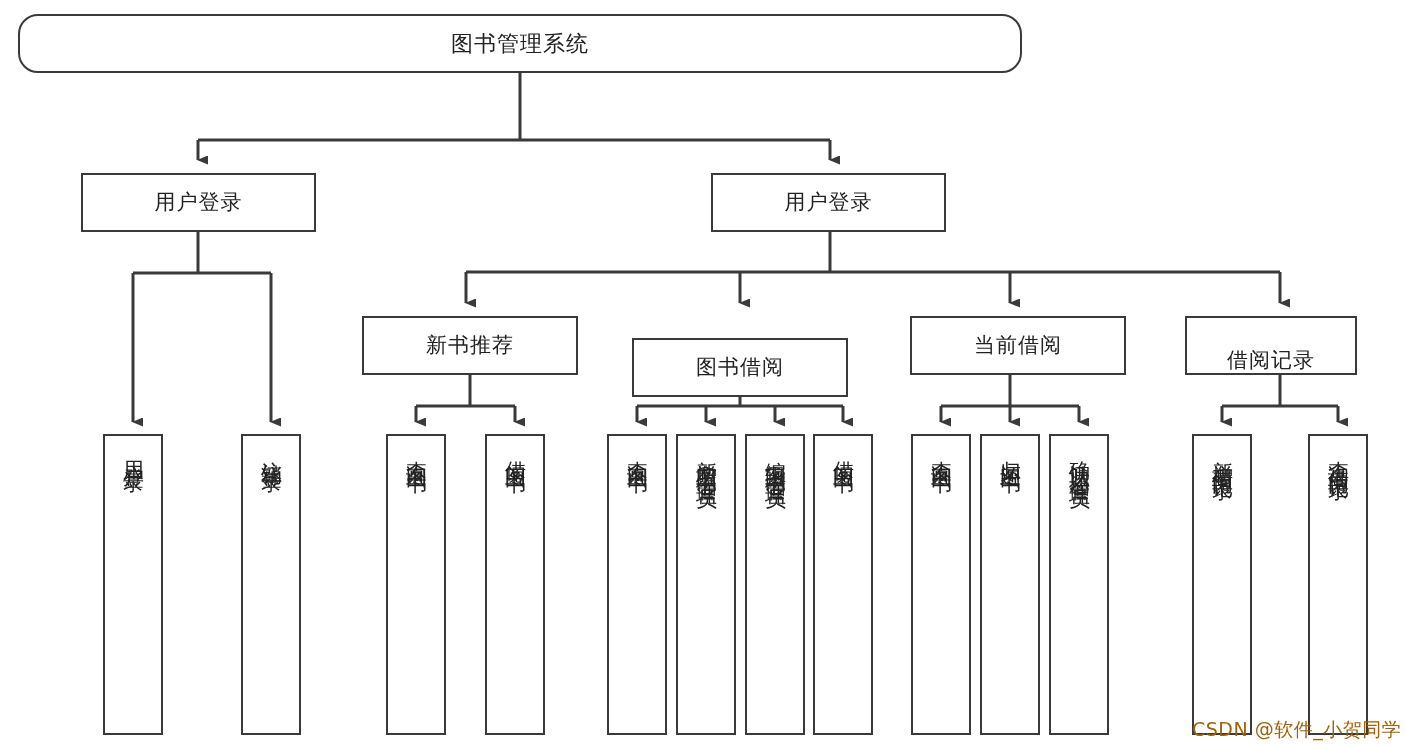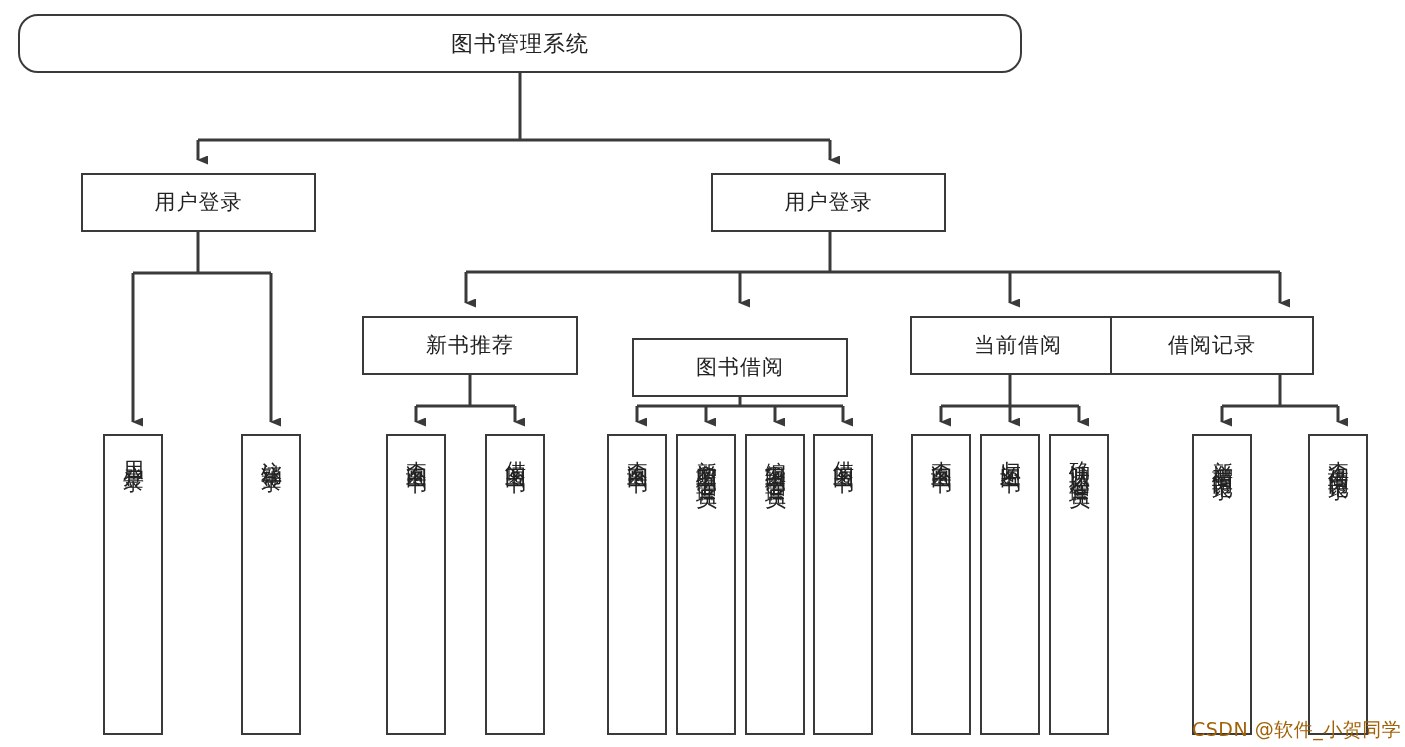--- a/index.html
+++ b/index.html
@@ -143,21 +143,21 @@
 
   <div class="node horiz" style="left:362px; top:316px; width:216px; height:59px;">
     <span class="label">新书推荐</span>
   </div>
   <div class="node horiz" style="left:632px; top:316px; width:216px; height:59px;margin-top:22px;">
     <span class="label">图书借阅</span>
   </div>
   <div class="node horiz" style="left:902px; top:316px; width:216px; height:59px;margin-left:8px;">
     <span class="label">当前借阅</span>
   </div>
-  <div class="node horiz" style="left:1110px; top:316px; width:204px; height:59px;">
+  <div class="node horiz" style="left:1185px; top:316px; width:172px; height:59px;align-items:flex-end;">
     <span class="label">借阅记录</span>
   </div>
 
   <div class="node vert" style="left:103px; top:434px; width:60px; height:301px;">
     <span class="label">用户登录</span>
   </div>
   <div class="node vert" style="left:241px; top:434px; width:60px; height:301px;">
     <span class="label">注销登录</span>
   </div>
 

